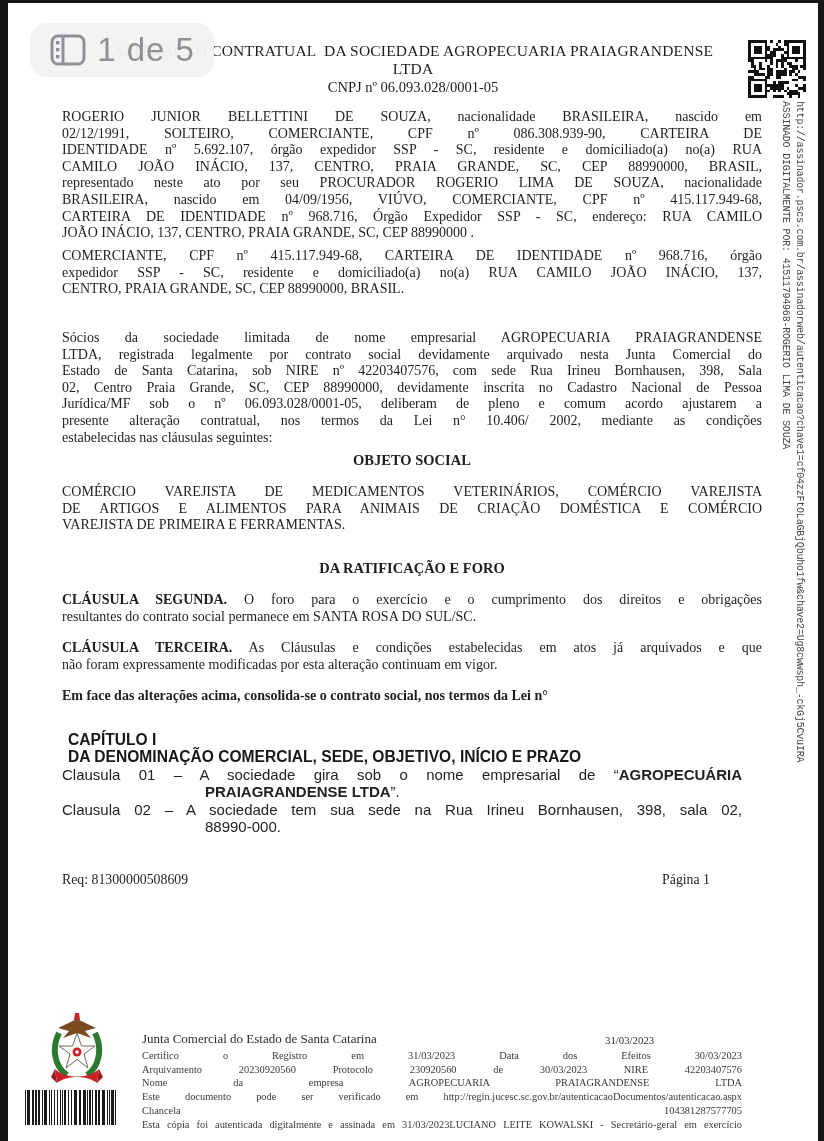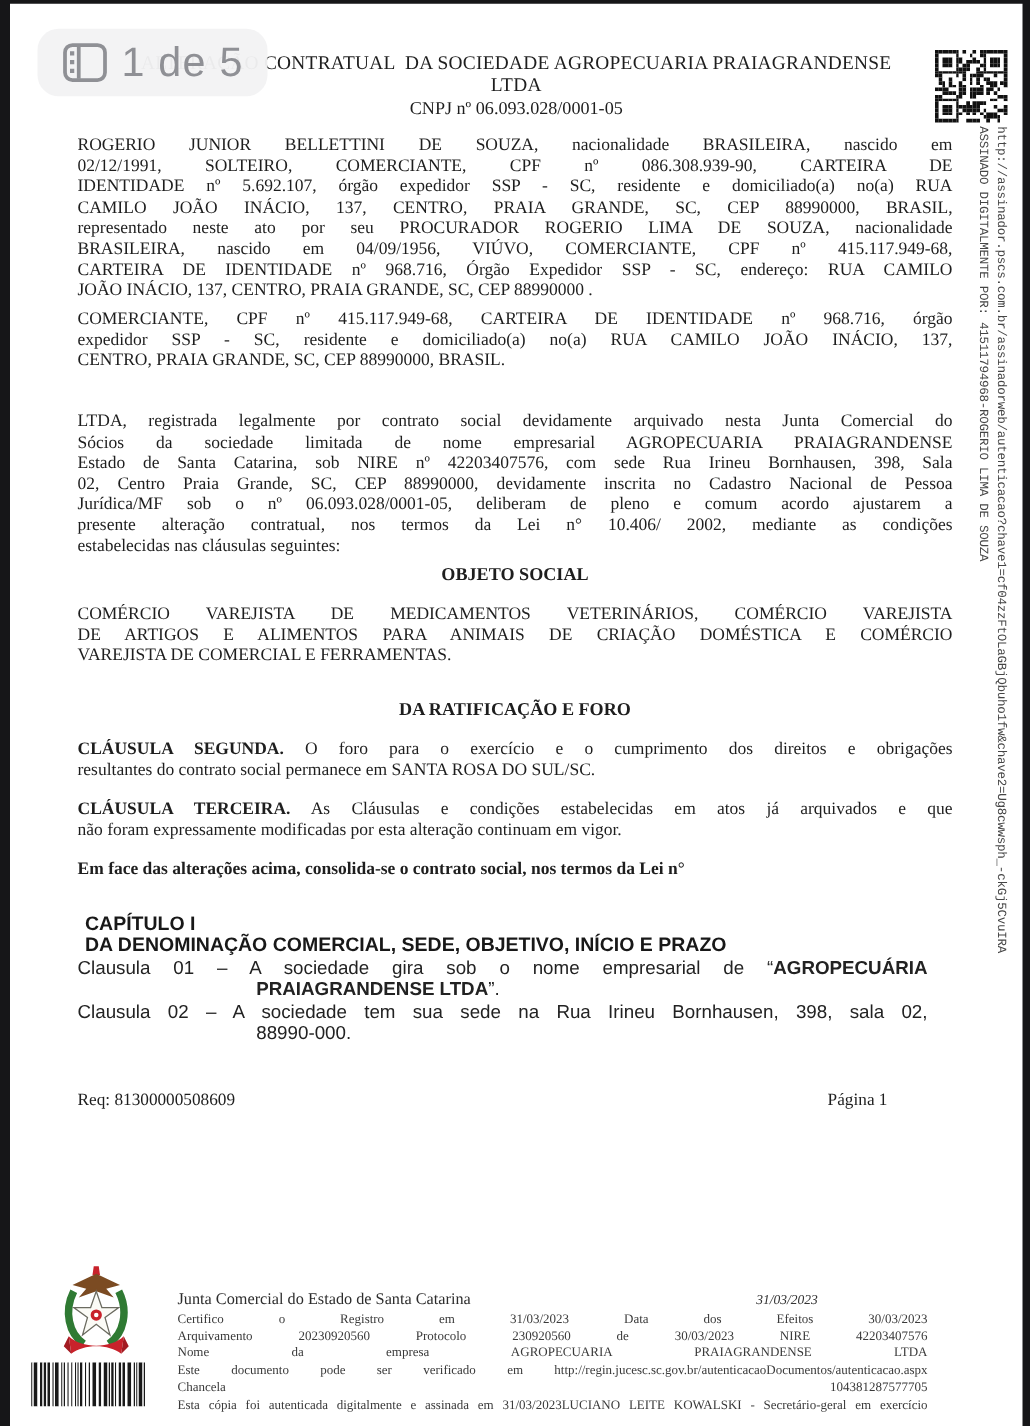--- a/index.html
+++ b/index.html
@@ -27,21 +27,21 @@
   .h-serif{left:54px;width:700px;text-align:center;font-weight:bold;font-size:14.5px;}
   .sansblock{left:54px;width:680px;font-size:15px;line-height:17.4px;color:#222;}
   .h-sans{left:60px;width:680px;font-weight:bold;font-size:15.6px;
           font-family:"Liberation Sans",sans-serif;color:#181818;}
   .reqrow{left:54px;width:648px;display:flex;justify-content:space-between;font-size:13.8px;}
 
   
   .f-org{left:134px;top:1028px;font-size:13px;color:#2d2d2d;}
   .f-lines{left:134px;top:1046px;width:600px;font-size:10.4px;line-height:13.7px;color:#3a3a3a;}
   .f-lines div{white-space:nowrap;}
-  .f-date{left:597px;top:1031px;font-size:10.8px;color:#333;font-style:italic;}
+  .f-date{left:597px;top:1031px;font-size:10.8px;color:#333;}
   .emblem{left:42px;top:1008px;}
   .barcode{left:17px;top:1087px;width:93px;height:35px;display:flex;align-items:stretch;}
   .barcode i{display:block;height:100%;}
 
   
   .qr{position:absolute;left:748px;top:40px;width:58px;height:58px;display:grid;
       grid-template-columns:repeat(21,1fr);grid-template-rows:repeat(21,1fr);background:#fff;}
   .qr i{background:#fff;}
   .qr i.k{background:#111;}
   .vtext{position:absolute;left:778px;top:101px;height:720px;writing-mode:vertical-rl;
@@ -69,36 +69,36 @@
         <div class="tline">JOÃO INÁCIO, 137, CENTRO, PRAIA GRANDE, SC, CEP 88990000 .</div>
       </div>
 
     <div class="abs para plines" style="top:245px">
         <div class="tline">COMERCIANTE, CPF nº 415.117.949-68, CARTEIRA DE IDENTIDADE nº 968.716, órgão</div>
         <div class="tline">expedidor SSP - SC, residente e domiciliado(a) no(a) RUA CAMILO JOÃO INÁCIO, 137,</div>
         <div class="tline">CENTRO, PRAIA GRANDE, SC, CEP 88990000, BRASIL.</div>
       </div>
 
     <div class="abs para plines" style="top:327px">
+        <div class="tline">Sócios da sociedade limitada de nome empresarial AGROPECUARIA PRAIAGRANDENSE</div>
         <div class="tline">LTDA, registrada legalmente por contrato social devidamente arquivado nesta Junta Comercial do</div>
-        <div class="tline">Sócios da sociedade limitada de nome empresarial AGROPECUARIA PRAIAGRANDENSE</div>
         <div class="tline">Estado de Santa Catarina, sob NIRE nº 42203407576, com sede Rua Irineu Bornhausen, 398, Sala</div>
         <div class="tline">02, Centro Praia Grande, SC, CEP 88990000, devidamente inscrita no Cadastro Nacional de Pessoa</div>
         <div class="tline">Jurídica/MF sob o nº 06.093.028/0001-05, deliberam de pleno e comum acordo ajustarem a</div>
         <div class="tline">presente alteração contratual, nos termos da Lei n° 10.406/ 2002, mediante as condições</div>
         <div class="tline">estabelecidas nas cláusulas seguintes:</div>
       </div>
 
     <div class="abs h-serif" style="top:449px">OBJETO SOCIAL</div>
 
     <div class="abs para" style="top:481px">
       <div class="plines">
           <div class="tline">COMÉRCIO VAREJISTA DE MEDICAMENTOS VETERINÁRIOS, COMÉRCIO VAREJISTA</div>
           <div class="tline">DE ARTIGOS E ALIMENTOS PARA ANIMAIS DE CRIAÇÃO DOMÉSTICA E COMÉRCIO</div>
-          <div class="tline">VAREJISTA DE COMERCIAL E FERRAMENTAS.</div>
+          <div class="tline">VAREJISTA DE PRIMEIRA E FERRAMENTAS.</div>
         </div>
     </div>
 
     <div class="abs h-serif" style="top:557px">DA RATIFICAÇÃO E FORO</div>
 
     <div class="abs para" style="top:589px">
       <div class="tline"><b>CLÁUSULA SEGUNDA.</b><span> O foro para o exercício e o cumprimento dos direitos e obrigações</span></div>
       <div class="plines">
           <div class="tline">resultantes do contrato social permanece em SANTA ROSA DO SUL/SC.</div>
         </div>

